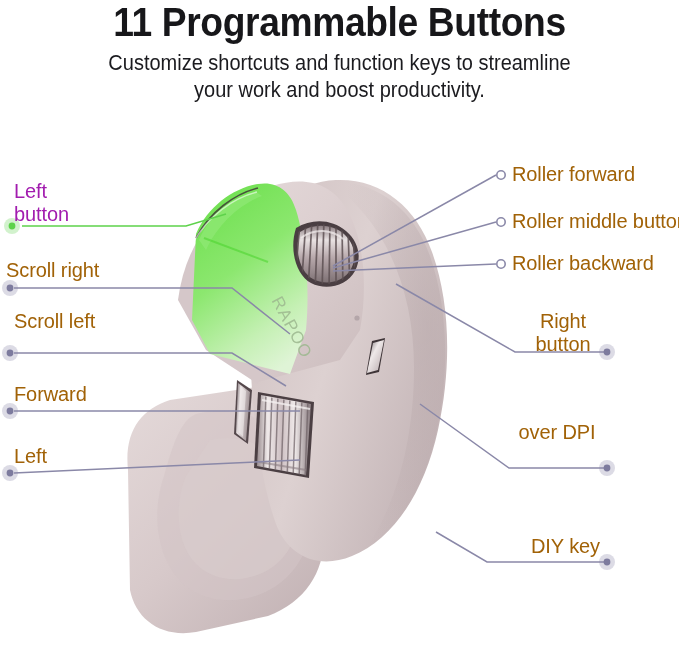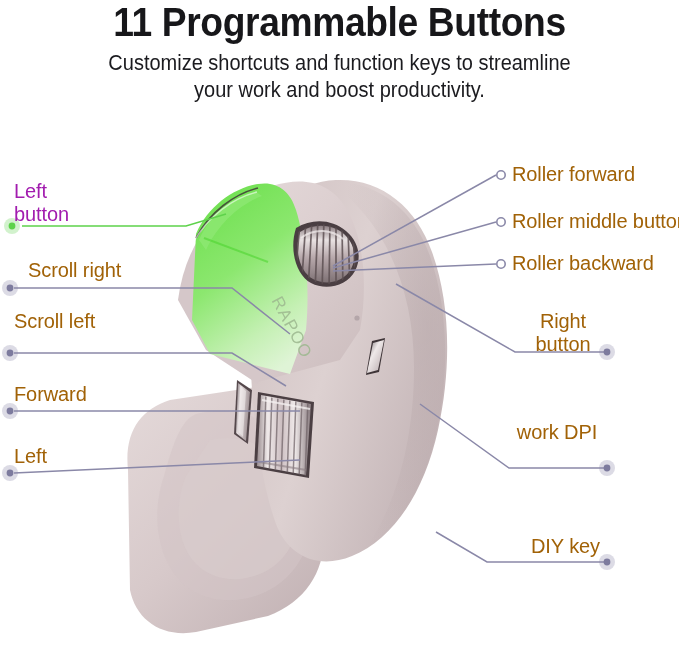--- a/index.html
+++ b/index.html
@@ -256,33 +256,33 @@
         <circle cx="607" cy="562" r="3.4" fill="#7d7b9e"></circle>
       </g>
     </g>
   </svg>
 
   <div class="label green" style="left:14px;top:180px;">
     <div>Left</div>
     <div>button</div>
   </div>
 
-  <div class="label" style="left:28px;top:259px;">Scroll right</div>
+  <div class="label" style="left:6px;top:259px;">Scroll right</div>
   <div class="label" style="left:14px;top:310px;">Scroll left</div>
   <div class="label" style="left:14px;top:383px;">Forward</div>
   <div class="label" style="left:14px;top:445px;">Left</div>
 
   <div class="label" style="left:512px;top:163px;">Roller forward</div>
   <div class="label" style="left:512px;top:210px;">Roller middle button</div>
   <div class="label" style="left:512px;top:252px;">Roller backward</div>
 
   <div class="label right-al" style="left:524px;top:310px;width:78px;">
     <div>Right</div>
     <div>button</div>
   </div>
 
   <div class="label right-al" style="left:512px;top:421px;width:90px;">
-    <div>work DPI</div>
+    <div>over DPI</div>
   </div>
 
   <div class="label" style="left:531px;top:535px;">DIY key</div>
 
 </div>
 
 </body></html>

